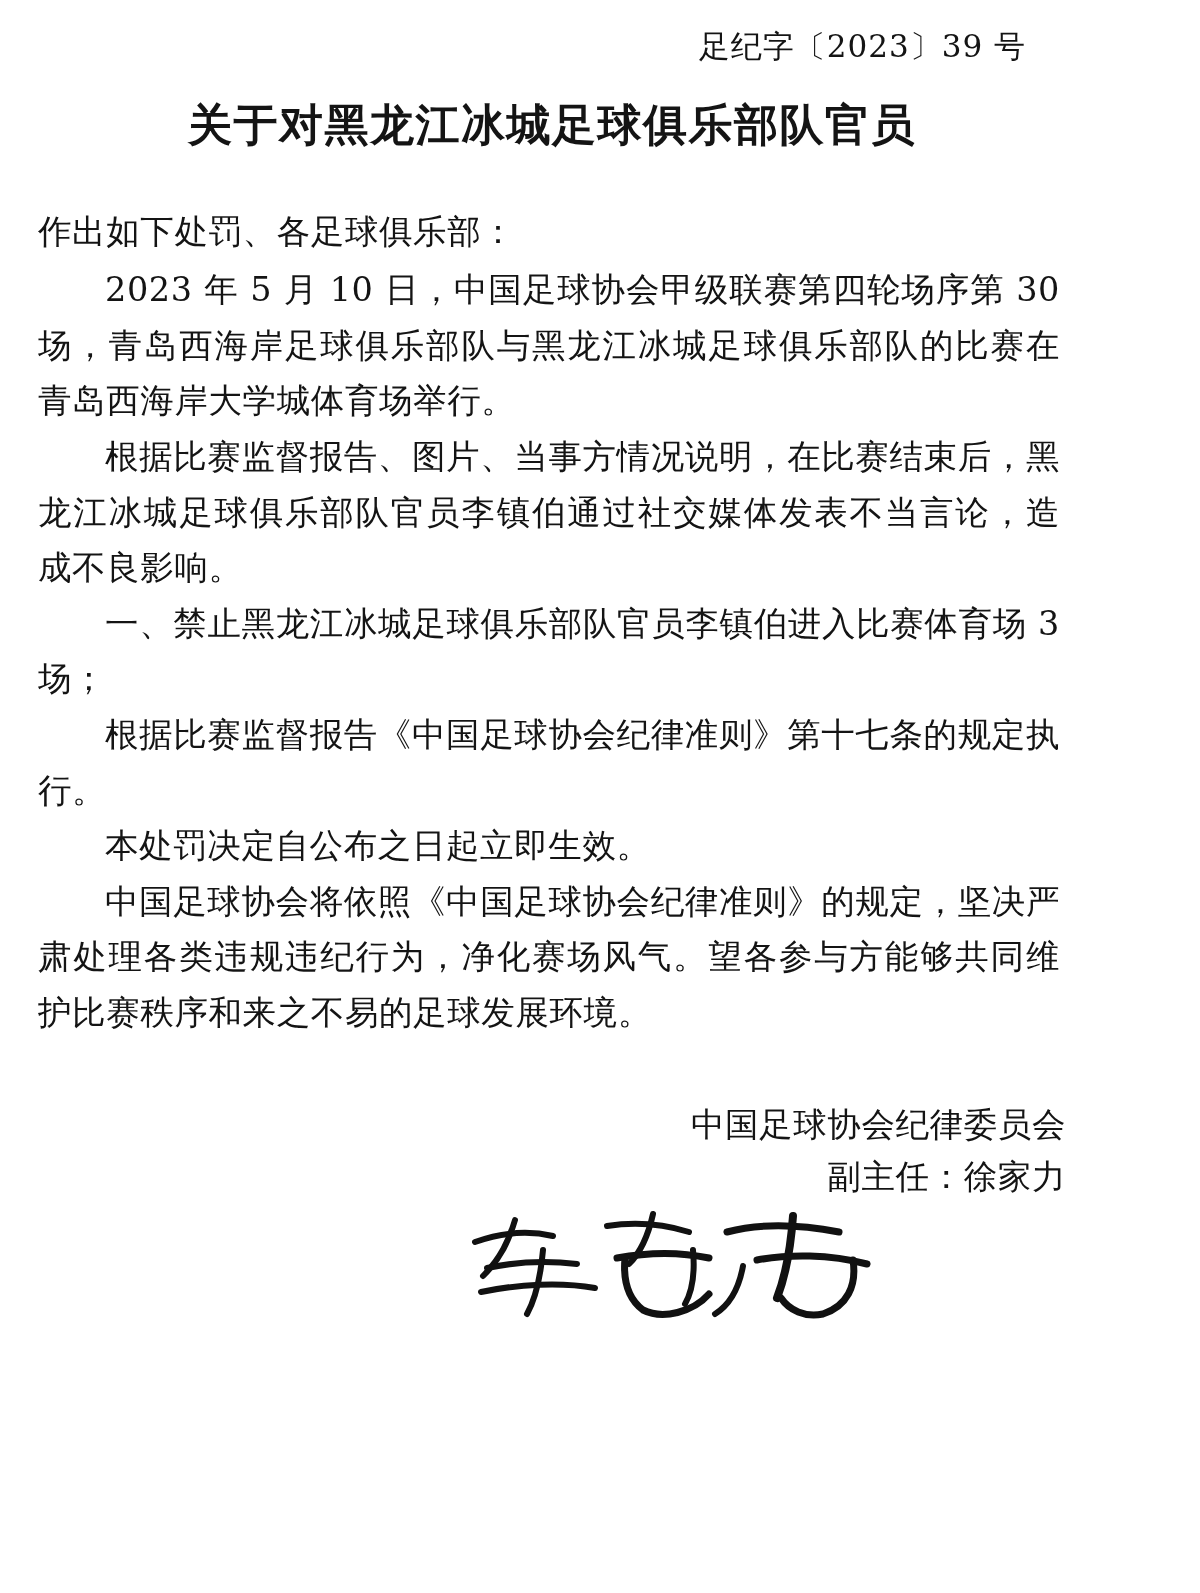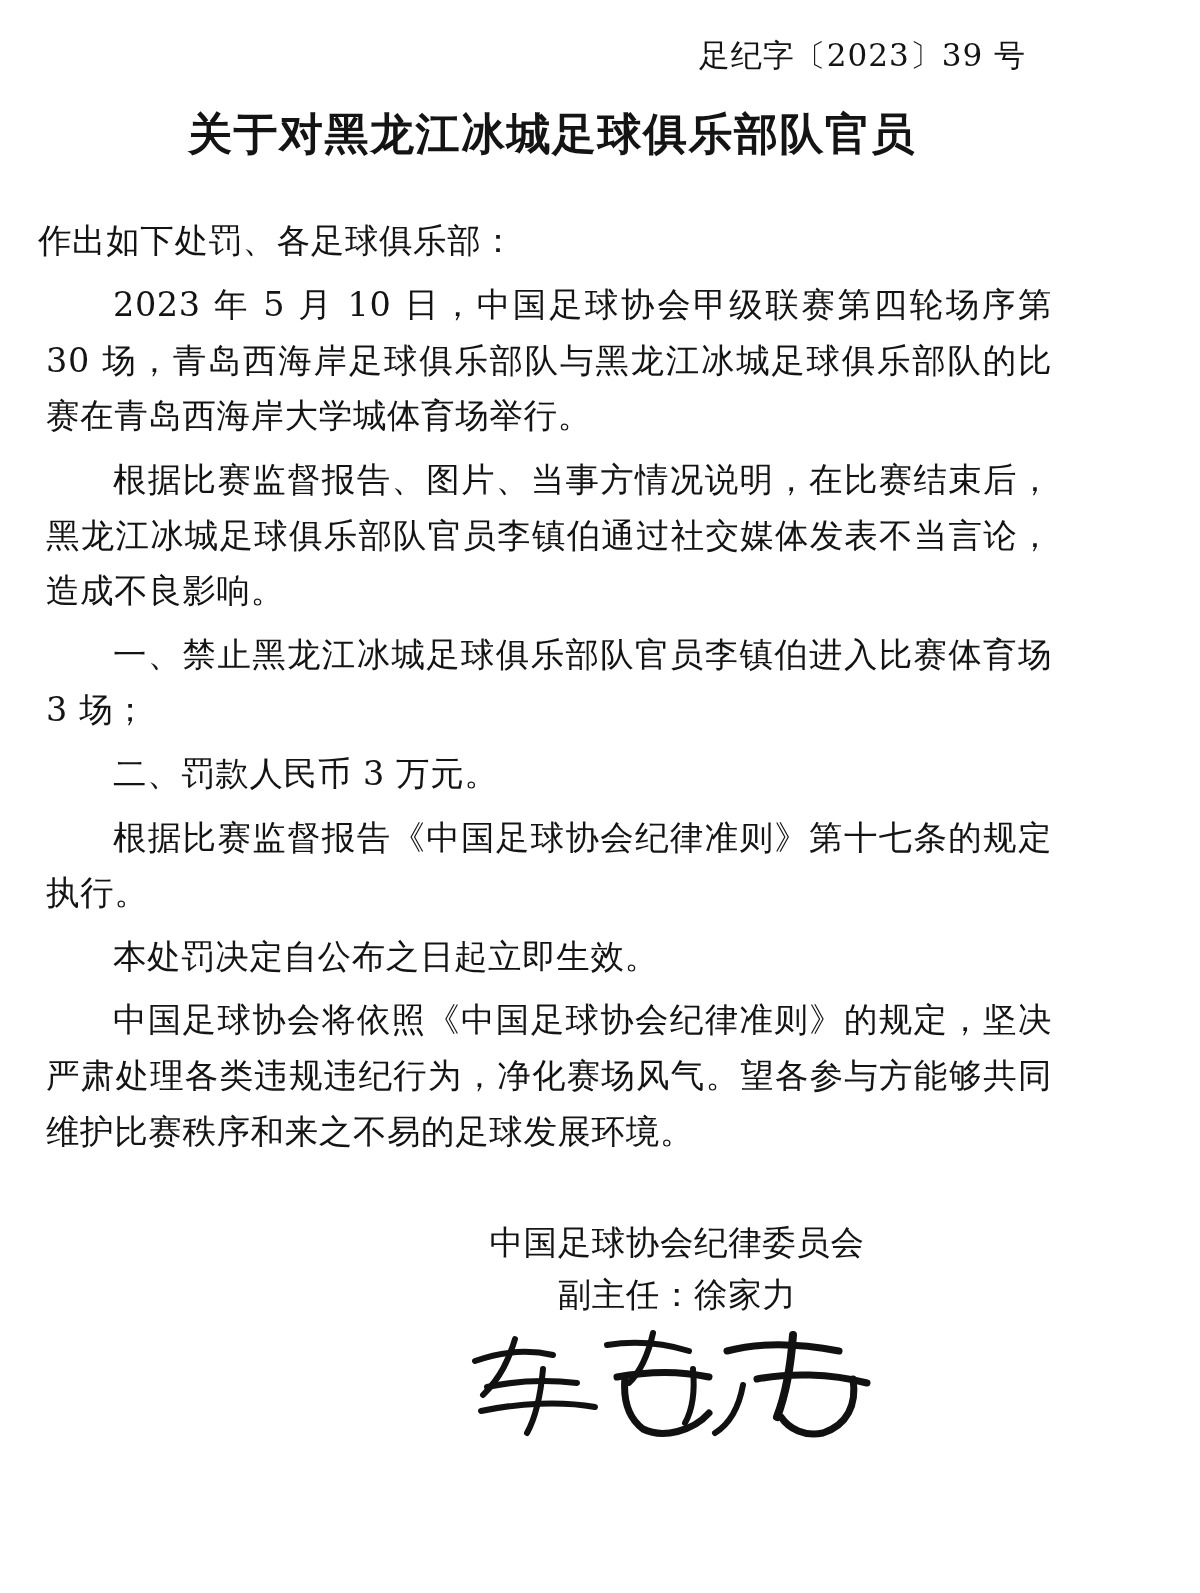--- a/index.html
+++ b/index.html
@@ -13,21 +13,21 @@
     font-family: "DejaVu Serif", "Liberation Serif", serif;
     color: #141414;
     position: relative;
     overflow: hidden;
   }
   .page {
     position: relative;
     width: 1104px;
     height: 1593px;
     box-sizing: border-box;
-    padding: 13px 38px;
+    padding: 4px 38px;
   }
   .doc-number {
     text-align: right;
     font-size: 31px;
     letter-spacing: 1px;
     padding-top: 22px;
     padding-right: 40px;
     font-family: "DejaVu Serif", "Liberation Serif", serif;
   }
   .title {
@@ -50,27 +50,27 @@
     letter-spacing: 0.6px;
     padding: 0 6px 0 0;
   }
   .salutation {
     text-align: justify;
     text-align-last: left;
     margin: 0 0 2px 0;
   }
   .para {
     text-indent: 2em;
-    margin: 8px;
+    margin: 0;
     text-align: justify;
     text-align-last: left;
   }
   .signature-block {
     margin-top: 58px;
-    text-align: center;
+    text-align: right;
     font-size: 33.5px;
     line-height: 1.55;
     letter-spacing: 0.6px;
     padding-left: 250px;
   }
   .sig-line {
     display: block;
   }
   .signature-mark {
     position: relative;
@@ -100,21 +100,20 @@
 
   <h1 class="title">
     <span class="title-line">关于对黑龙江冰城足球俱乐部队官员</span>
   </h1>
 
   <div class="body-block">
     <p class="salutation">作出如下处罚、各足球俱乐部：</p>
     <p class="para">2023 年 5 月 10 日，中国足球协会甲级联赛第四轮场序第 30 场，青岛西海岸足球俱乐部队与黑龙江冰城足球俱乐部队的比赛在青岛西海岸大学城体育场举行。</p>
     <p class="para">根据比赛监督报告、图片、当事方情况说明，在比赛结束后，黑龙江冰城足球俱乐部队官员李镇伯通过社交媒体发表不当言论，造成不良影响。</p>
     <p class="para">一、禁止黑龙江冰城足球俱乐部队官员李镇伯进入比赛体育场 3 场；</p>
-    <p class="para">二、罚款人民币 3 万元。</p>
     <p class="para">根据比赛监督报告《中国足球协会纪律准则》第十七条的规定执行。</p>
     <p class="para">本处罚决定自公布之日起立即生效。</p>
     <p class="para">中国足球协会将依照《中国足球协会纪律准则》的规定，坚决严肃处理各类违规违纪行为，净化赛场风气。望各参与方能够共同维护比赛秩序和来之不易的足球发展环境。</p>
   </div>
 
   <div class="signature-block">
     <span class="sig-line">中国足球协会纪律委员会</span>
     <span class="sig-line">副主任：徐家力</span>
   </div>
 

